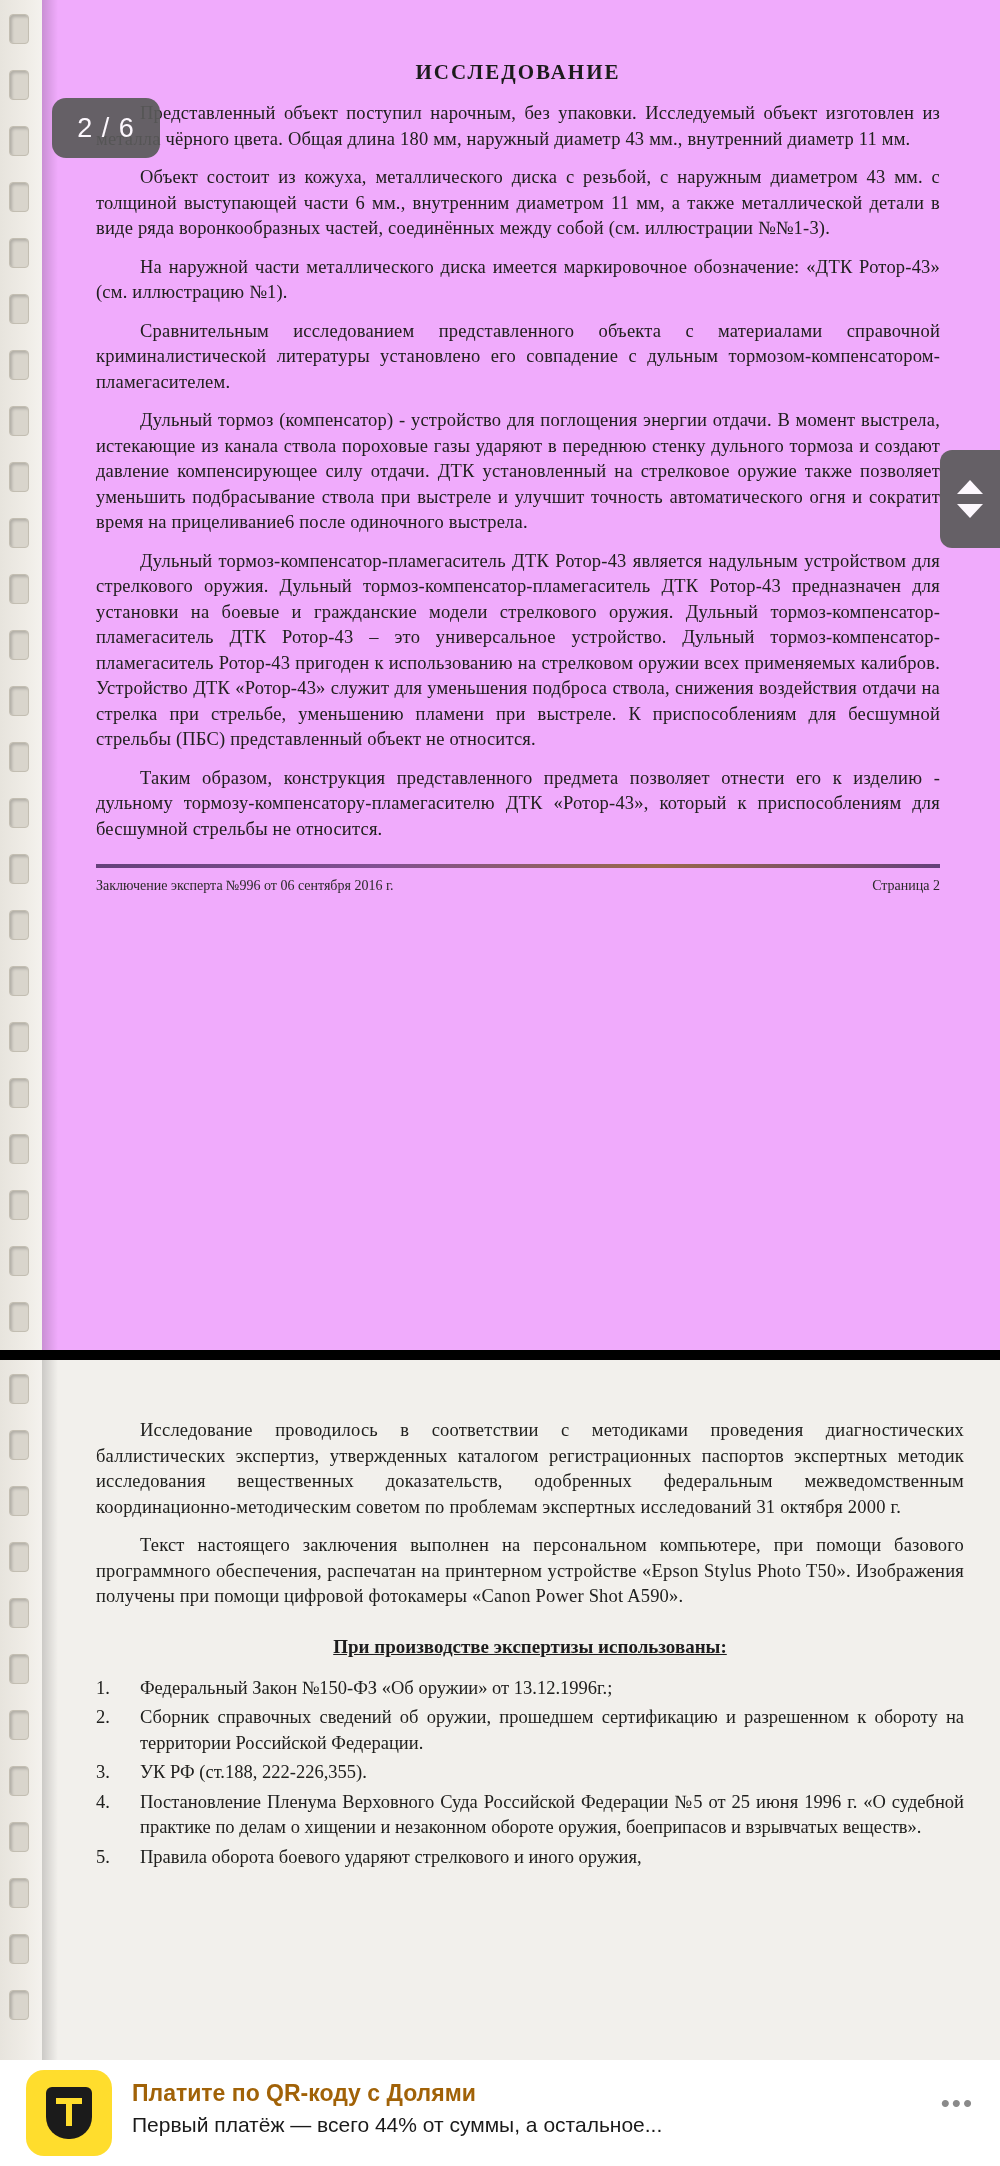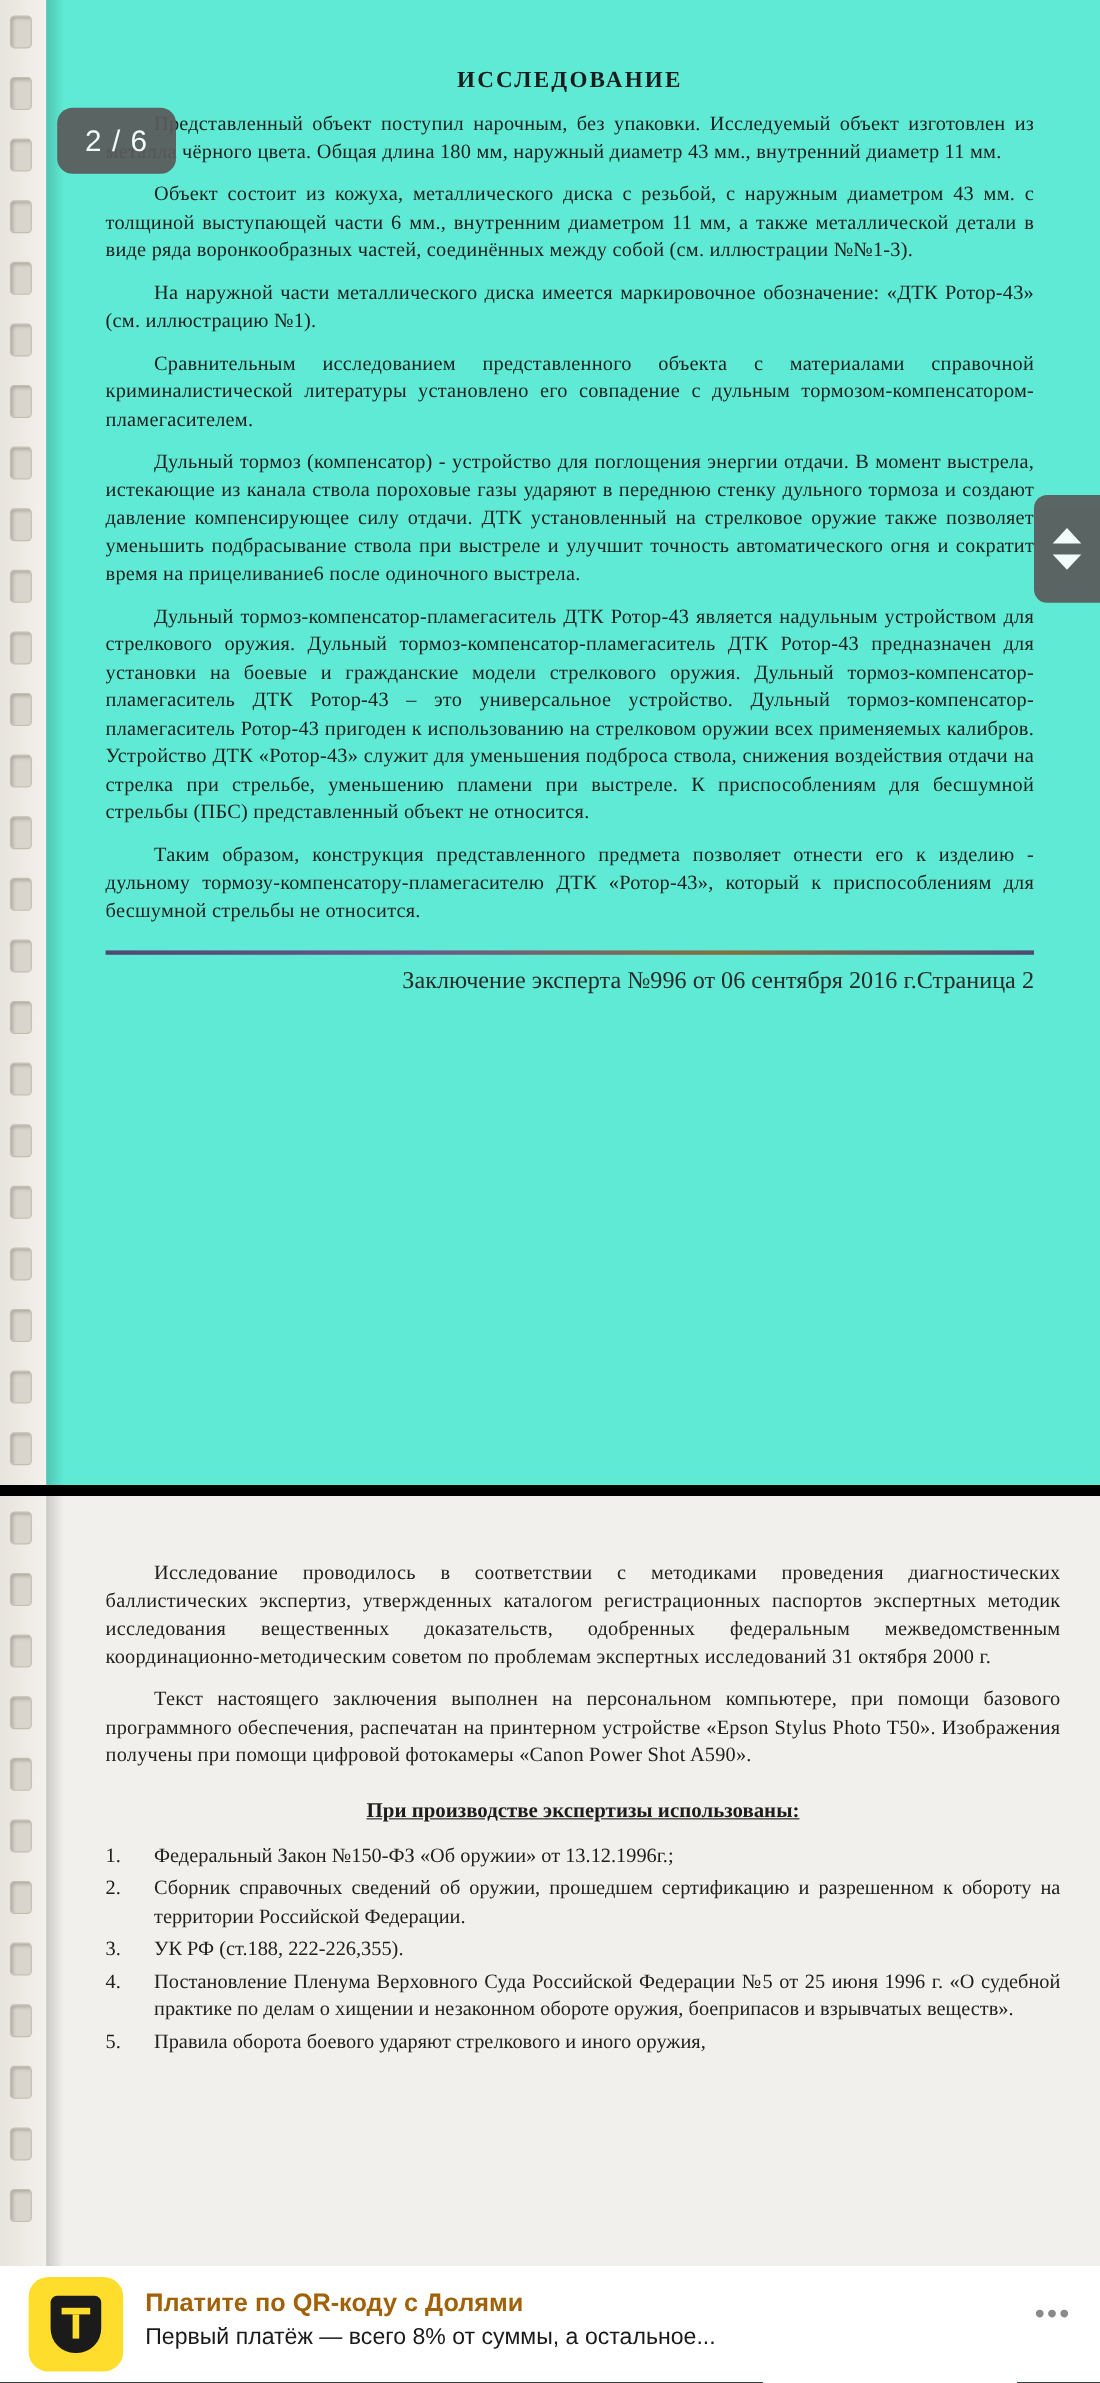--- a/index.html
+++ b/index.html
@@ -17,21 +17,21 @@
   }
 
   
   .page {
     position: absolute;
     left: 0;
     width: 1000px;
     background: #f3f1ec;
     overflow: hidden;
   }
-  #page1 { top: 0; height: 1350px; background: #5eead4; }
+  #page1 { top: 0; height: 1350px; background: #f0abfc; }
   #page2 { top: 1360px; height: 700px; background: #f2f0ec; }
 
   
   .binding {
     position: absolute;
     top: 0; left: 0;
     width: 42px; height: 100%;
     background: linear-gradient(90deg,#e7e4dd 0%, #efece6 60%, #f4f2ee 100%);
   }
   .hole {
@@ -73,22 +73,22 @@
   }
 
   .rule {
     margin: 22px 0 8px 0;
     height: 4px;
     background: linear-gradient(90deg,#4b2d63,#6d3f7f,#8a5c2a,#4b2d63);
     opacity: .85;
   }
   .footer-line {
     display: flex;
-    justify-content: flex-end;
-    font-size: 22px;
+    justify-content: space-between;
+    font-size: 14px;
     color: #2a2a28;
     padding-top: 2px;
   }
 
   
   .page-pill {
     position: absolute;
     top: 98px; left: 52px;
     width: 108px; height: 60px;
     background: #5a5a5a;
@@ -332,17 +332,17 @@
     <div class="tri-up"></div>
     <div class="tri-down"></div>
   </div>
 
   <div class="ad">
     <div class="ad-logo">
       <div class="shield"></div>
     </div>
     <div class="ad-body">
       <div class="ad-title">Платите по QR-коду с Долями</div>
-      <div class="ad-sub">Первый платёж — всего 8% от суммы, а остальное...</div>
+      <div class="ad-sub">Первый платёж — всего 44% от суммы, а остальное...</div>
     </div>
     <div class="ad-dots">•••</div>
   </div>
 </div>
 
 </body></html>

